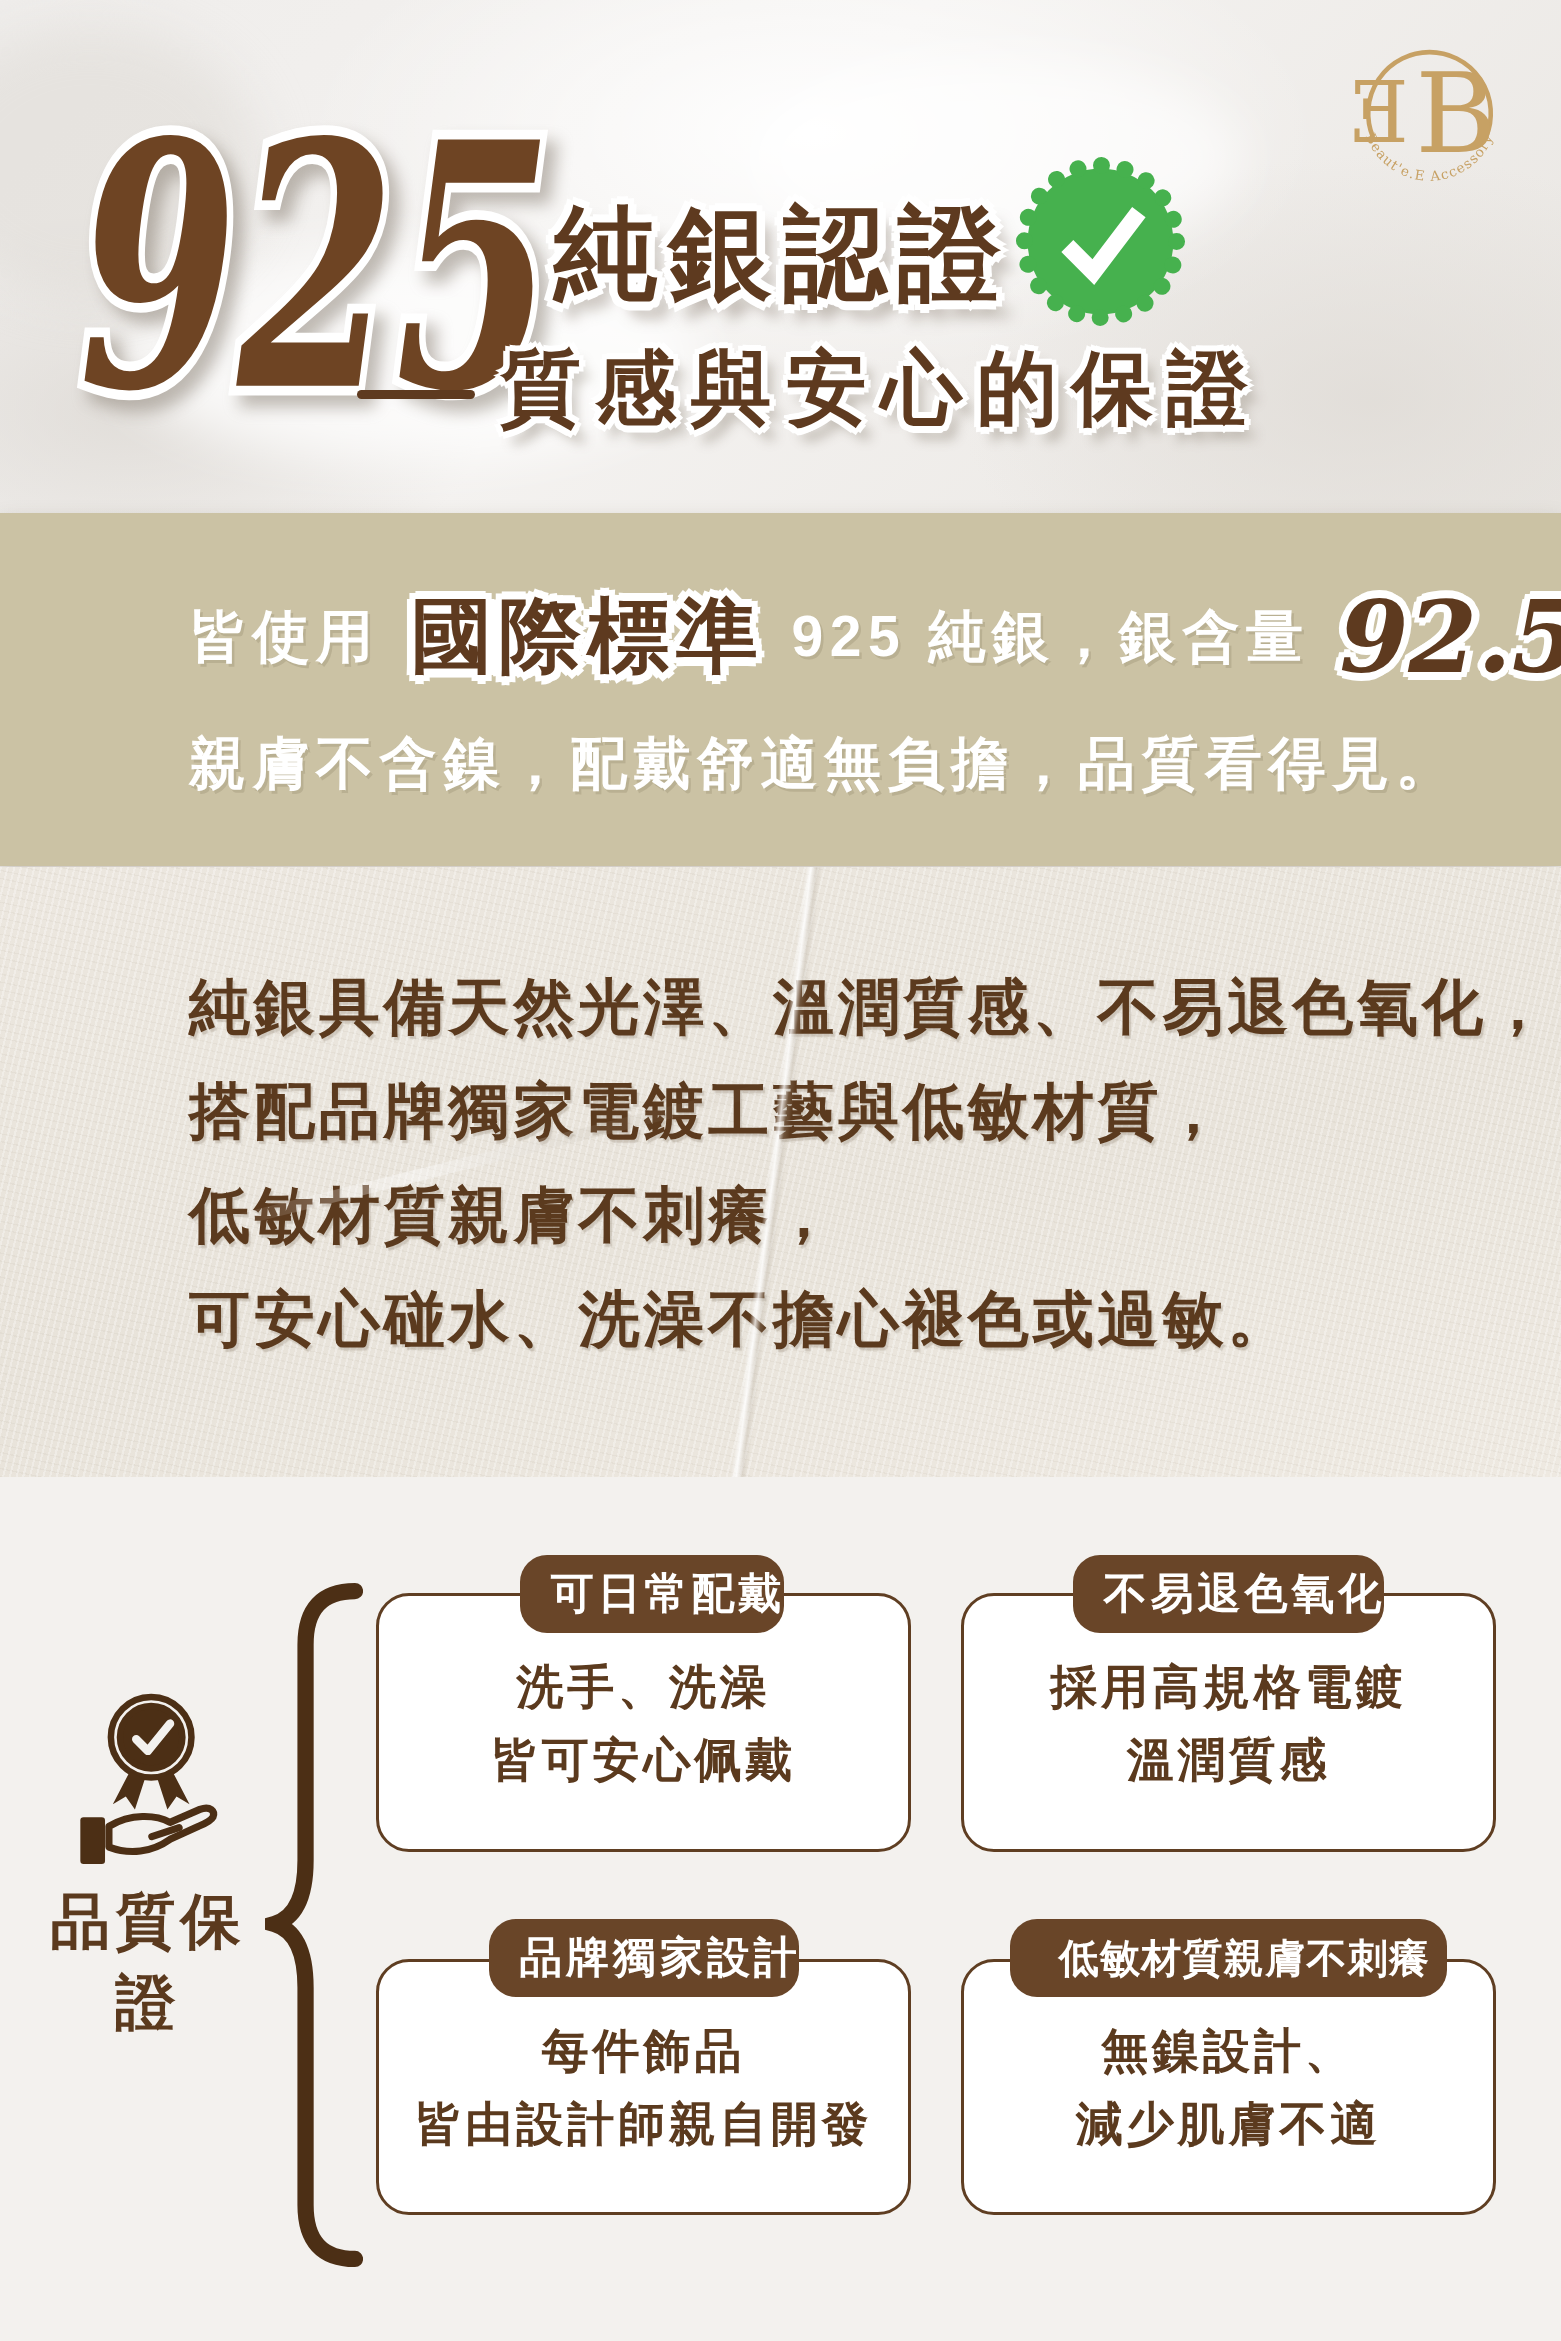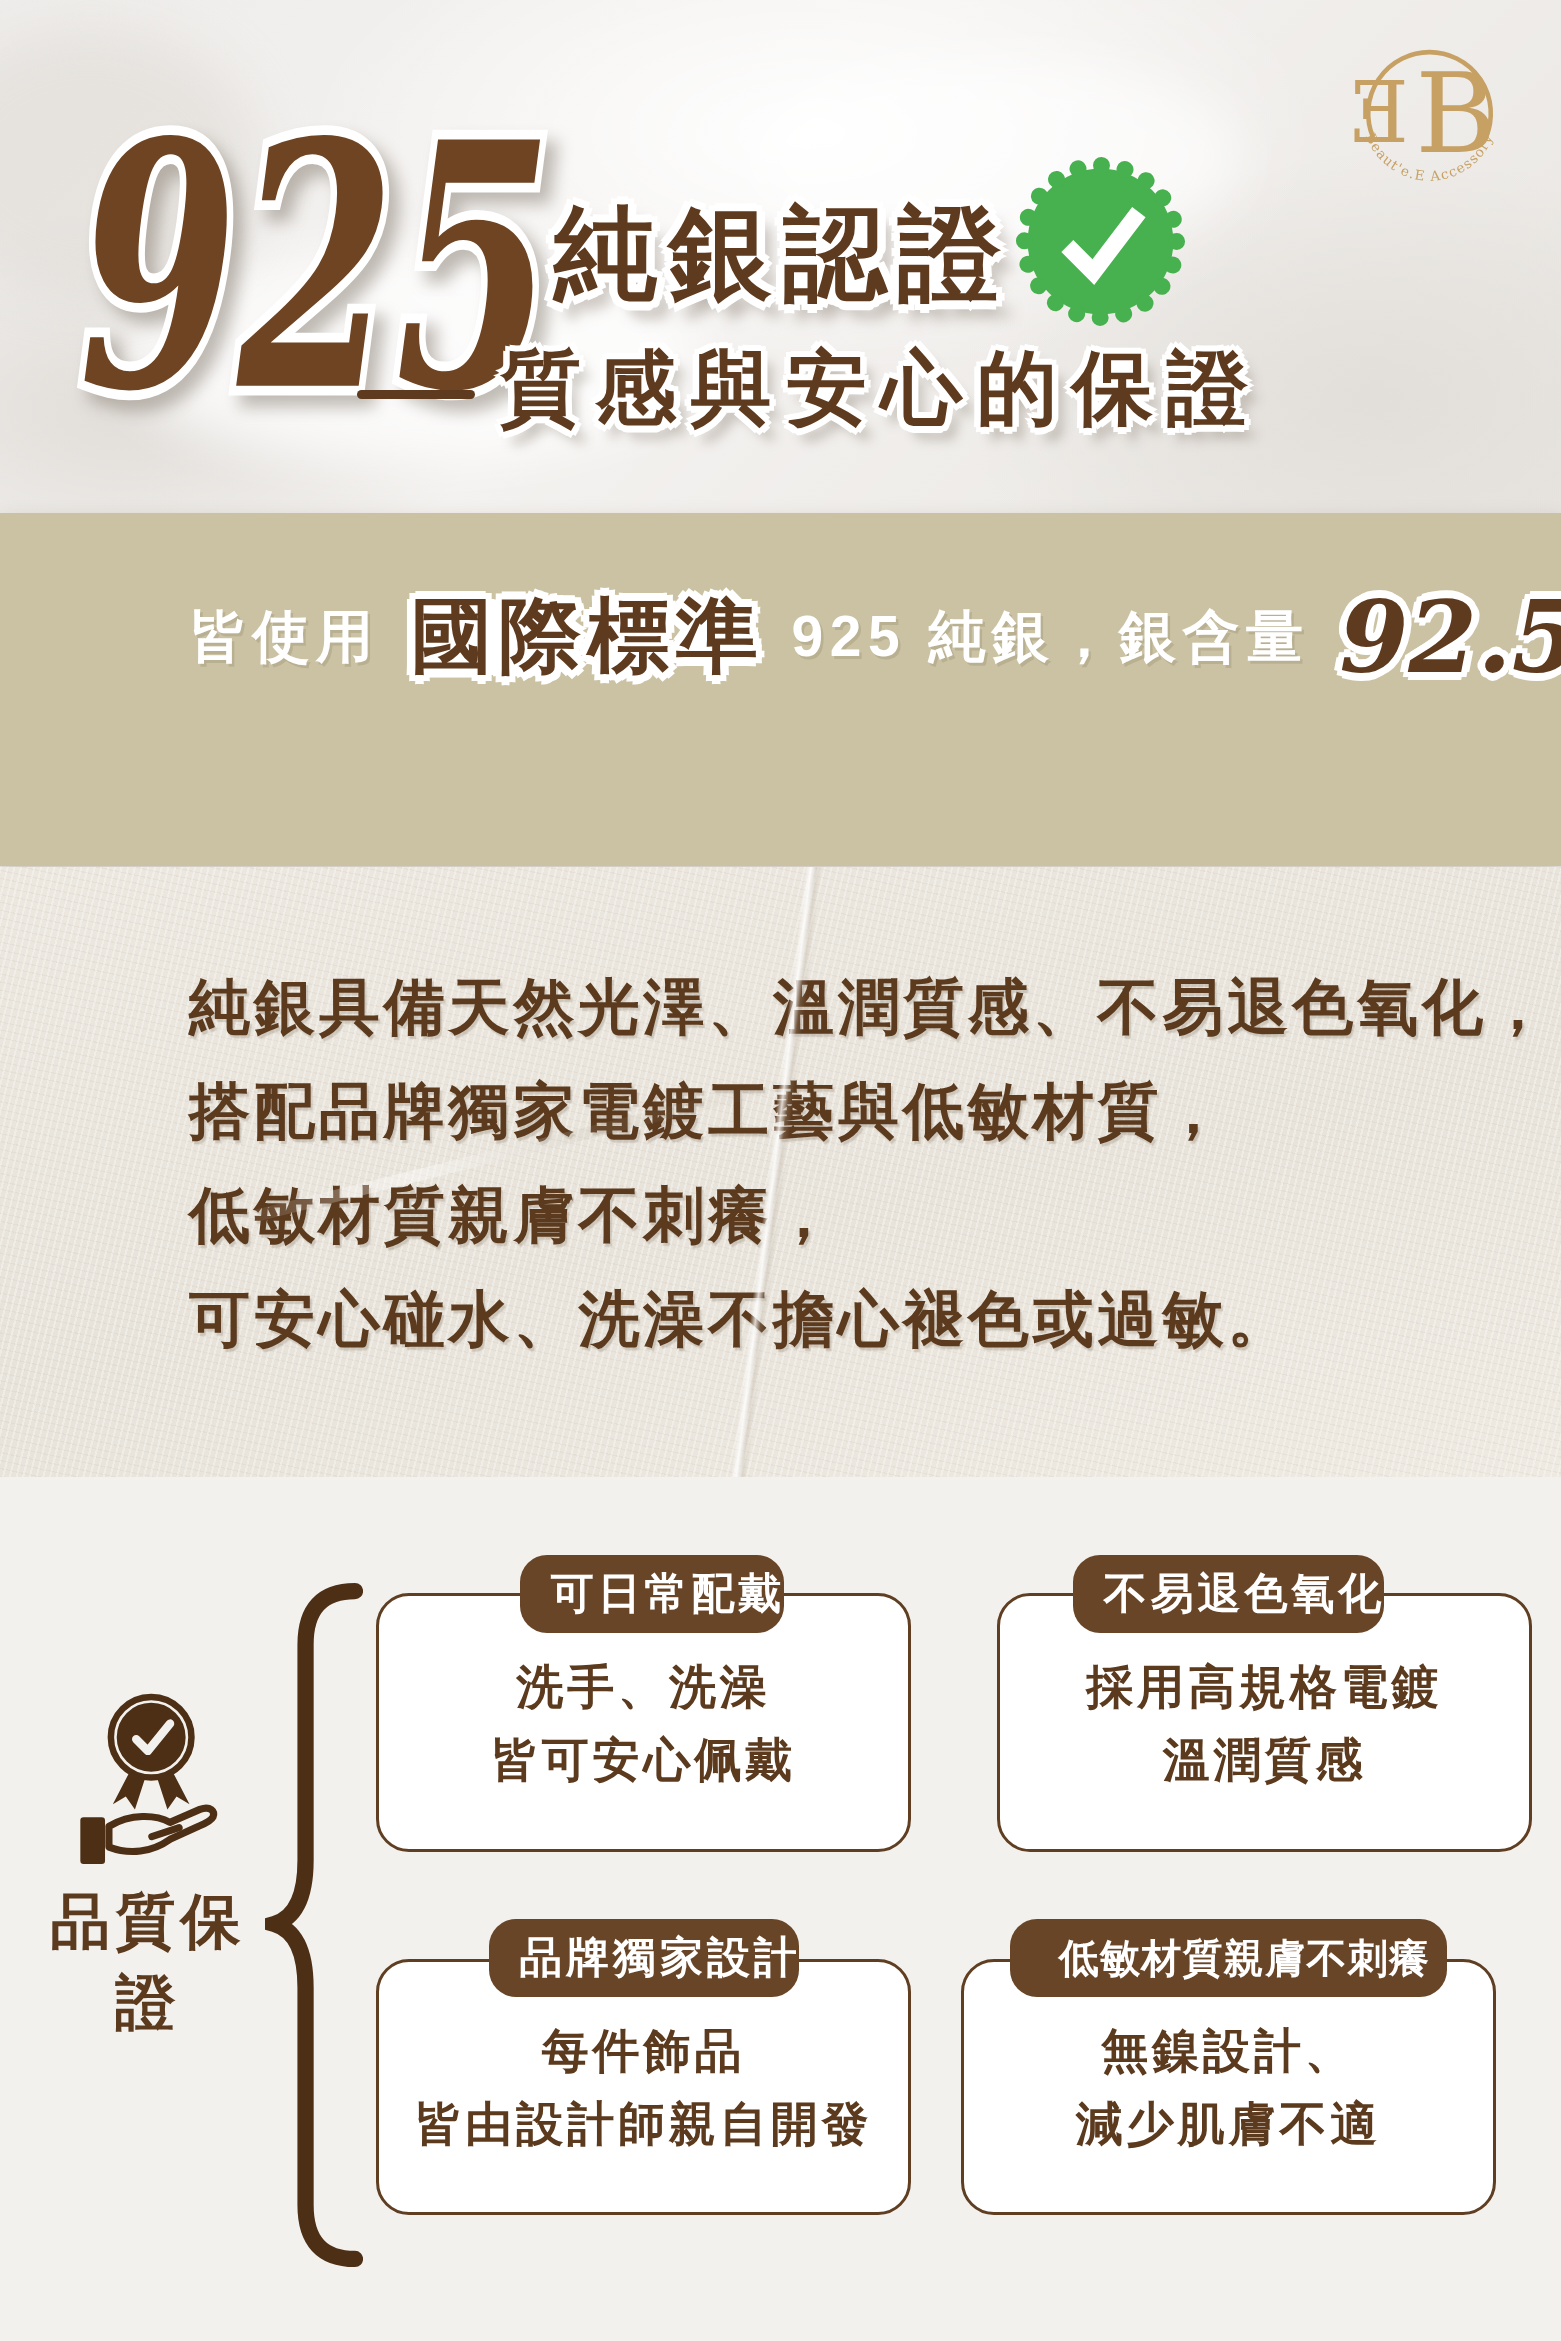--- a/index.html
+++ b/index.html
@@ -81,21 +81,21 @@
   
   .bottom { position:absolute; left:0; top:1477px; width:1561px; height:865px; background:#f3f1ee; }
   .quality-icon { position:absolute; left:75px; top:1682px; width:153px; height:195px; }
   .quality-label { position:absolute; left:19.5px; top:1882px; width:257px; text-align:center;
     font-size:60px; font-weight:bold; color:#5b3a1e; letter-spacing:5.2px; }
   .brace-svg { position:absolute; left:265px; top:1582px; width:98px; height:686px; }
 
   .card { position:absolute; background:#ffffff; border:3.3px solid #5f3e22; border-radius:33px; 
     display:flex; flex-direction:column; align-items:center; justify-content:center; }
   .card.c1 { left:376px;  top:1593px; width:535px; height:259px; }
-  .card.c2 { left:961px; top:1593px; width:535px; height:259px;margin-left:36px; }
+  .card.c2 { left:961px; top:1593px; width:535px; height:259px; }
   .card.c3 { left:376px;  top:1959px; width:535px; height:256px; }
   .card.c4 { left:961px; top:1959px; width:535px; height:256px; }
   .card-line { font-size:47px; font-weight:bold; color:#5b3a1e; letter-spacing:3.9px;
     line-height:73px; white-space:nowrap; }
 
   .tag { position:absolute; height:78px; background:#694528; border-radius:27px;
     display:flex; align-items:center; justify-content:center;
     color:#ffffff; font-weight:bold; white-space:nowrap;padding-left:32px; }
   .tag.t1 { left:520px;  top:1555px; width:264px; font-size:43px; letter-spacing:3.9px; }
   .tag.t2 { left:1073px; top:1555px; width:311px; font-size:43px; letter-spacing:3.9px; }
@@ -140,20 +140,21 @@
     </svg>
   </div>
 
   <div class="band">
     <div class="band-line1">
       <span class="band-white">皆使用</span>
       <span class="band-highlight">國際標準</span>
       <span class="band-white">925 純銀，銀含量</span>
       <span class="band-percent">92.5%</span>
     </div>
+    <div class="band-white band-line3">親膚不含鎳，配戴舒適無負擔，品質看得見。</div>
   </div>
 
   <div class="paper">
     <div class="crease c1"></div>
     <div class="crease c2"></div>
     <div class="para-line">純銀具備天然光澤、溫潤質感、不易退色氧化，</div>
     <div class="para-line">搭配品牌獨家電鍍工藝與低敏材質，</div>
     <div class="para-line">低敏材質親膚不刺癢，</div>
     <div class="para-line">可安心碰水、洗澡不擔心褪色或過敏。</div>
   </div>

